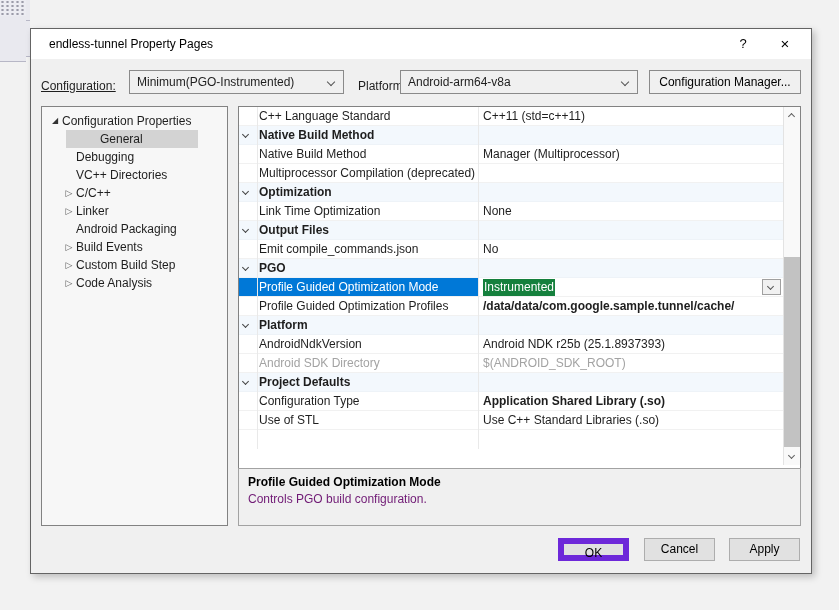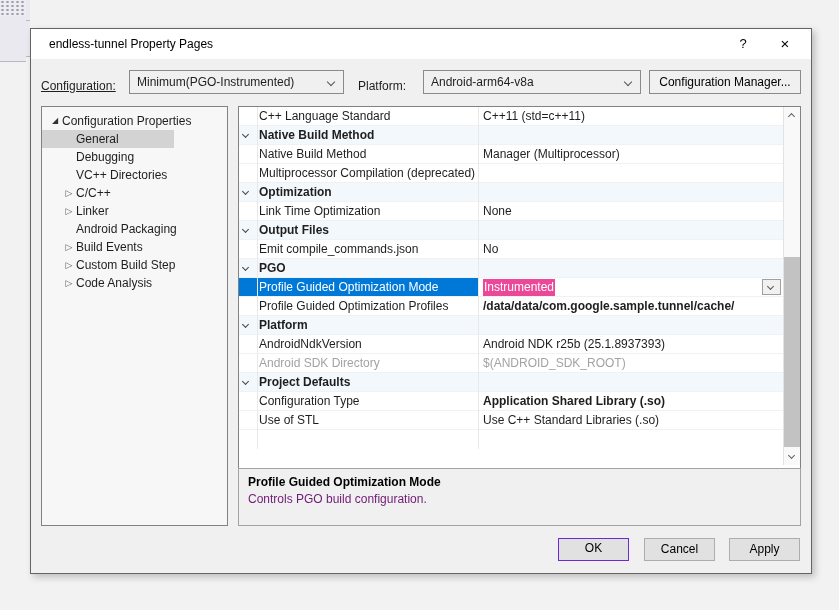--- a/index.html
+++ b/index.html
@@ -41,41 +41,41 @@
 
   
   .tb-label { position:absolute; top:45px; line-height:24px; }
   .lbl-config { left:10px;text-decoration:underline; }
   .lbl-platform { left:327px; }
   .combo {
     position:absolute; top:41px; height:24px; background:#f0f0f0;
     border:1px solid #8a8a8a;
   }
   .combo-config   { left:98px;  width:215px; }
-  .combo-platform { left:392px; width:218px; }
+  .combo-platform { left:369px; width:238px; }
   .combo .combo-text { position:absolute; left:7px; top:0; line-height:22px; white-space:nowrap; }
   .combo .chev { position:absolute; right:9px; top:8px; }
   .btn {
     background:#e1e1e1; border:1px solid #adadad; text-align:center; color:#000; cursor:default;
   }
   .cm-btn { position:absolute; left:618px; top:41px; width:152px; height:24px; line-height:22px; background:#f0f0f0; border-color:#8a8a8a; }
 
   
   .chev { display:inline-block; width:6px; height:6px;
           border-right:1.6px solid #565656; border-bottom:1.6px solid #565656;
           transform:rotate(45deg); }
   .chev.up { transform:rotate(-135deg); }
 
   
   .tree {
     position:absolute; left:10px; top:77px; width:187px; height:420px;
     background:#f7f7f7; border:1px solid #828282; padding-top:5px; overflow:hidden;
   }
   .tree-item { position:relative; height:18px; line-height:18px; white-space:nowrap; cursor:default; }
-  .tree-item.selected { background:linear-gradient(to right, #d3d3d3 0, #d3d3d3 132px, transparent 132px); }
+  .tree-item.selected { background:linear-gradient(to right, #d3d3d3 0, #d3d3d3 132px, transparent 132px);margin-left:24px; }
   .expander { display:inline-block; width:14px; color:#333; font-size:8px; text-align:center; vertical-align:top; }
   .expander.collapsed { font-size:9px; color:#5a5a5a; }
   .tree-label { vertical-align:top; }
 
   
   .grid {
     position:absolute; left:207px; top:77px; width:563px; height:364px;
     background:#ffffff; border:1px solid #828282; overflow:hidden;
   }
   .grid-rows { position:absolute; left:0; top:0; width:544px; }
@@ -88,21 +88,21 @@
   .row-chev { position:absolute; left:4px; top:6px; width:5px; height:5px;
               border-right:1.4px solid #444; border-bottom:1.4px solid #444; transform:rotate(45deg); }
   .cell-label { position:absolute; left:0; top:0; width:239px; height:100%;
                 padding-left:20px; line-height:18px; white-space:nowrap; overflow:hidden; }
   .cell-value { position:absolute; left:239px; right:0; top:0; height:100%;
                 padding-left:5px; line-height:18px; white-space:nowrap; overflow:hidden; }
   .cell-value.bold { font-weight:bold; }
   .grid-row.disabled .cell-label, .grid-row.disabled .cell-value { color:#a3a3a3; }
   .grid-row.selected .cell-label { background:#0078d7; color:#ffffff; }
   .grid-row.selected .cell-value { background:#ffffff; }
-  .grid-row.selected .cell-value .sel-text { background:#ec4899; color:#fff; padding:1px 1px 14px 1px; }
+  .grid-row.selected .cell-value .sel-text { background:#15803d; color:#fff; padding:1px 1px 14px 1px; }
   .value-dropdown {
     position:absolute; right:2px; top:1px; width:19px; height:16px;
     background:#f1f1f1; border:1px solid #a0a0a0;
   }
   .value-dropdown .chev { position:absolute; left:5px; top:4px; width:5px; height:5px; }
 
   
   .scrollbar { position:absolute; right:0; top:0; width:17px; height:358px;
                background:#f9f9f9; border-left:1px solid #e3e3e3; }
   .sb-btn { position:absolute; left:0; width:17px; height:16px; background:#f9f9f9; }
@@ -114,21 +114,21 @@
   
   .descbox {
     position:absolute; left:207px; top:439px; width:563px; height:58px;
     background:#f0f0f0; border:1px solid #a2a2a2; padding:6px 9px;
   }
   .desc-title { font-weight:bold; color:#000; }
   .desc-text  { margin-top:3px; color:#701a75; }
 
   
   .dlg-btn { position:absolute; top:509px; width:71px; height:23px; line-height:20px; }
-  .ok-btn     { left:527px; border:1px solid #6d28d9; line-height:19px; }
+  .ok-btn     { left:527px; border:6px solid #6d28d9; line-height:19px; }
   .cancel-btn { left:613px; }
   .apply-btn  { left:698px; }
 </style>
 </head>
 <body>
 
 <div class="bg-frag bg-left-a"></div>
 <div class="bg-frag bg-left-dots"></div>
 <div class="bg-frag bg-left-b"></div>
 <div class="bg-frag bg-left-white"></div>

